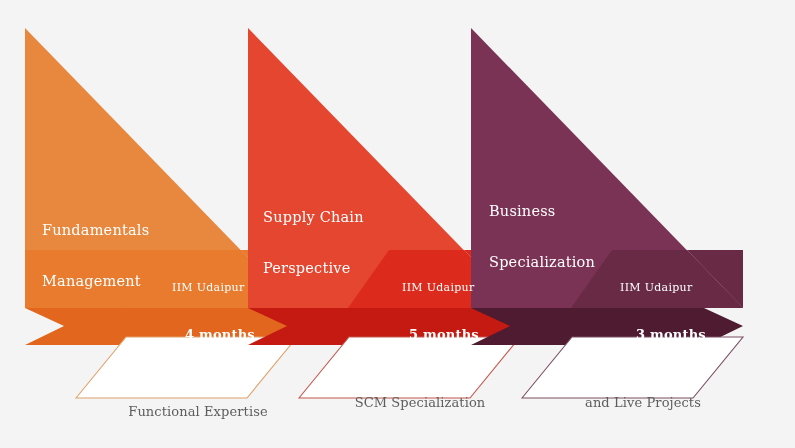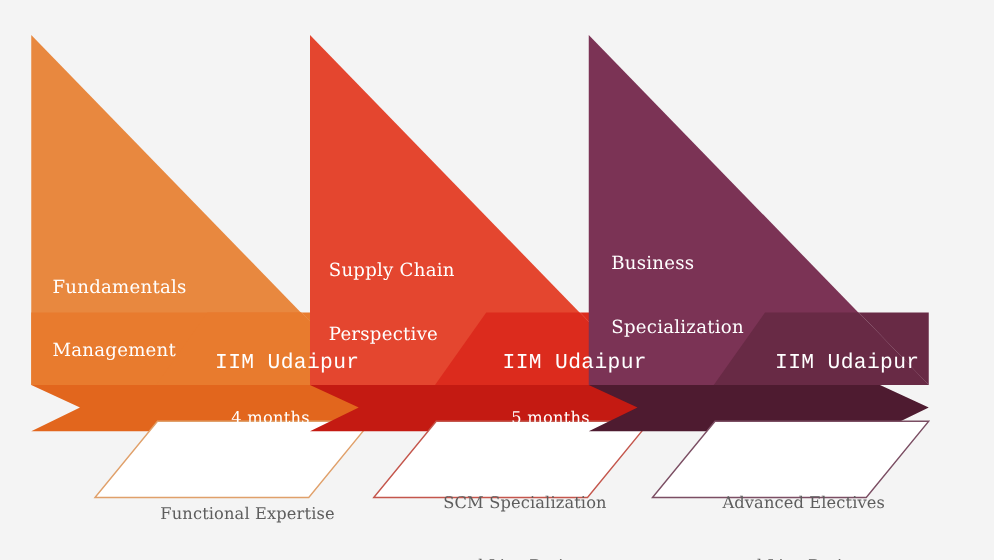--- a/index.html
+++ b/index.html
@@ -18,28 +18,27 @@
     pointer-events:none;
   }
   .title{
     color:#ffffff;
     font-size:14.5px;
     line-height:17px;
     letter-spacing:.2px;
   }
   .inst{
     color:#ffffff;
-    font-size:17px;
+    font-size:11px;
     letter-spacing:.3px;
-    font-family:Liberation Mono, monospace;
   }
   .dur{
     color:#ffffff;
     font-size:13px;
-    font-weight:normal;
+    font-weight:bold;
     letter-spacing:.2px;
   }
   .outcome{
     color:#5d5d5d;
     font-size:13px;
     line-height:17px;
     text-align:center;
     letter-spacing:.1px;
   }
 </style>
@@ -112,19 +111,18 @@
   <div class="txt outcome" style="left:340px;top:360px;width:160px;">
     <div>SCM Specialization</div>
     <div>and Live Projects</div>
   </div>
 
   <div class="txt title" style="left:489px;top:169px;">
     <div>Business</div>
     <div>Specialization</div>
   </div>
   <div class="txt inst" style="left:620px;top:281px;">IIM Udaipur</div>
-  <div class="txt dur" style="left:636px;top:327px;margin-top:44px;">3 months</div>
+  <div class="txt dur" style="left:636px;top:327px;">3 months</div>
   <div class="txt outcome" style="left:563px;top:360px;width:160px;">
-    <div>Advanced Electives</div>
     <div>and Live Projects</div>
   </div>
 
 </div>
 
 </body></html>

